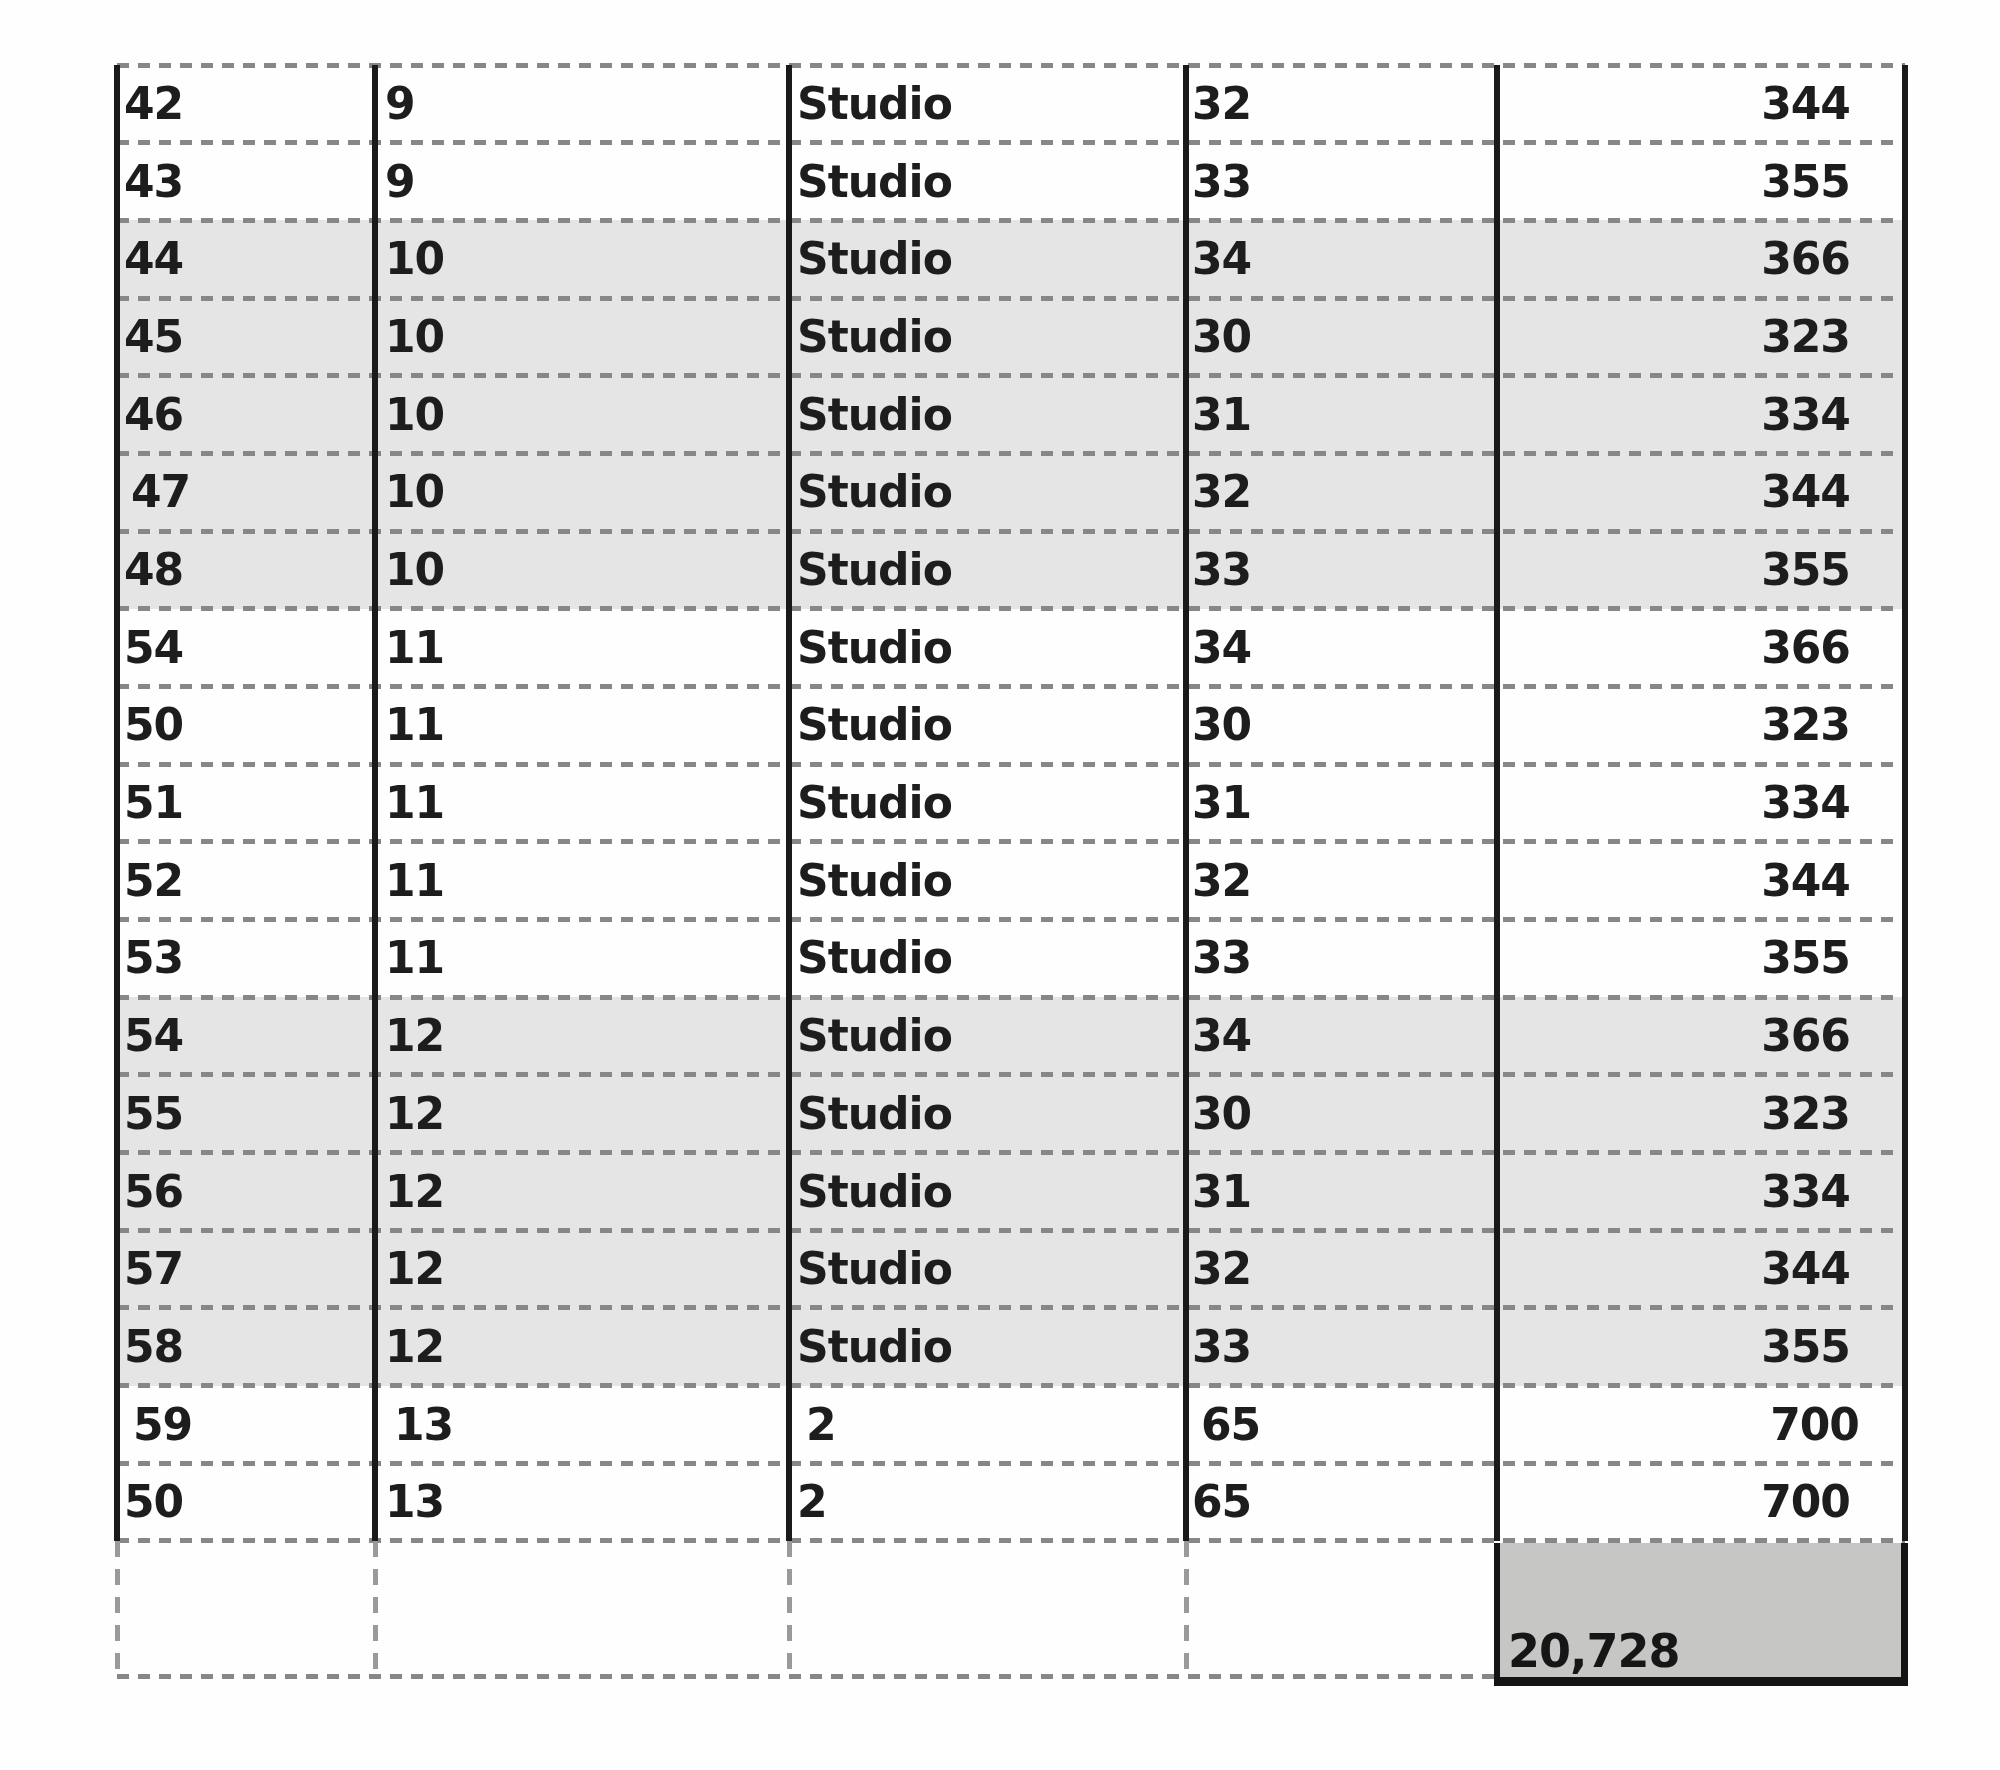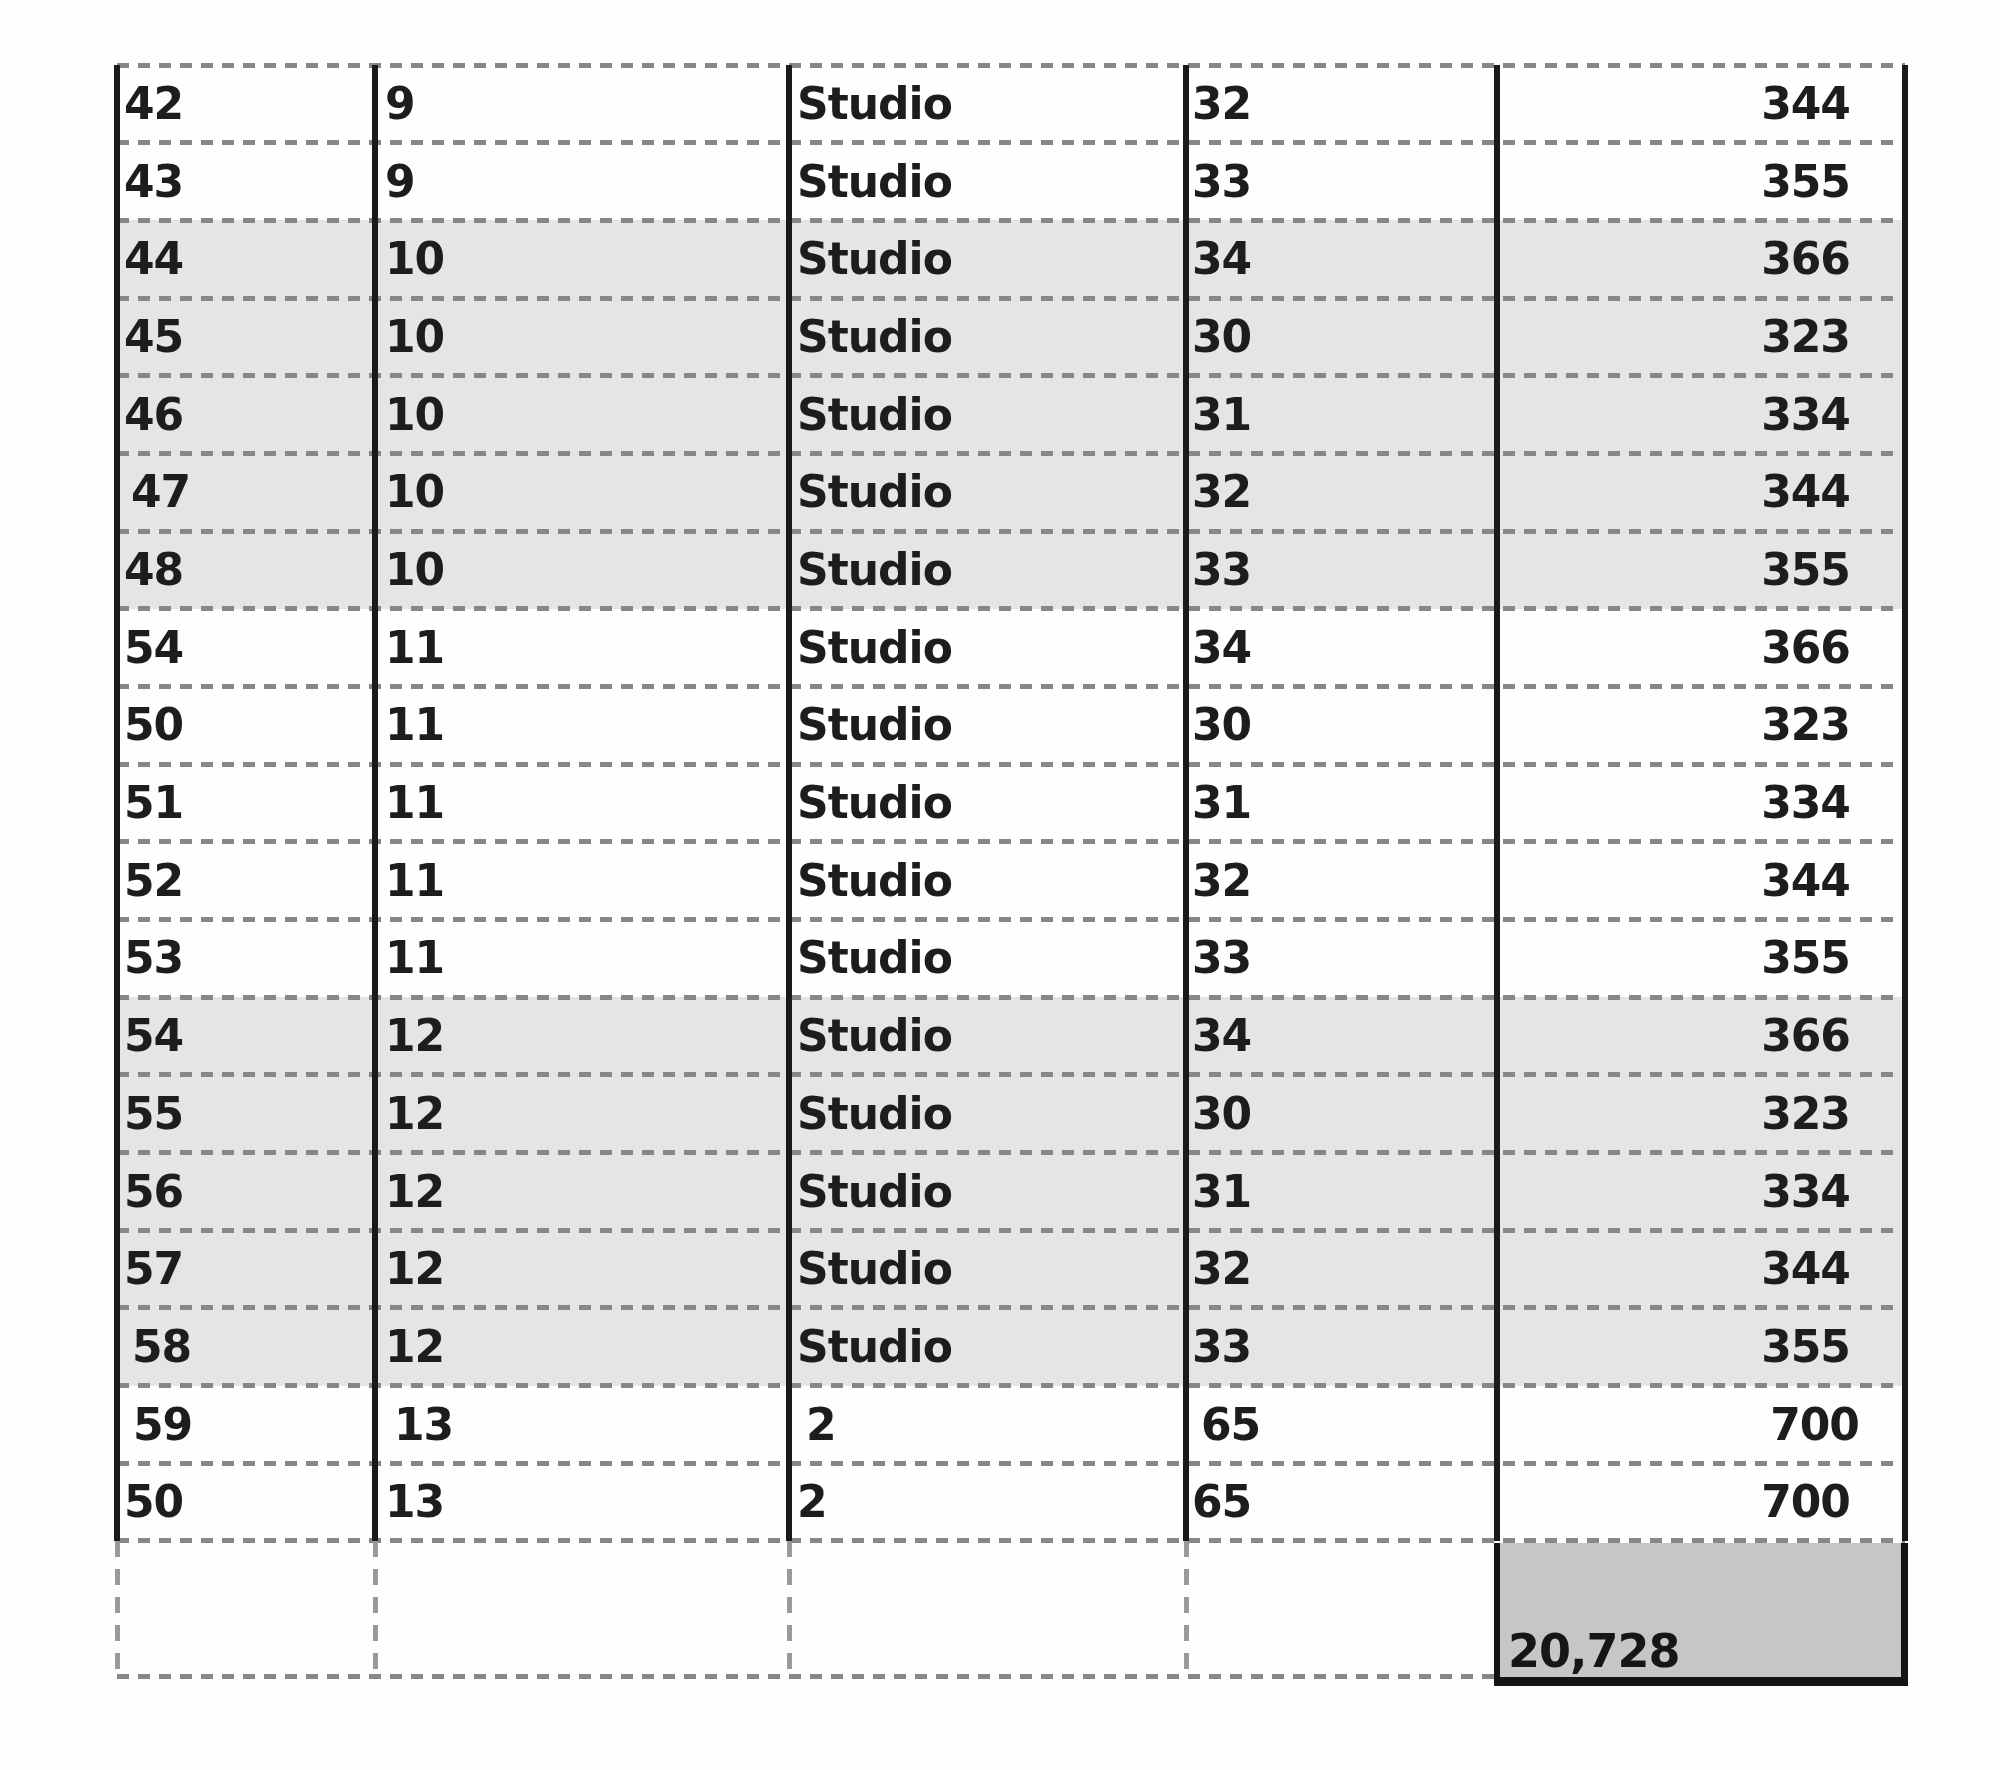--- a/index.html
+++ b/index.html
@@ -191,21 +191,21 @@
           <div class="cell c4" style="left: 1380px; width: 408px;">334</div>
         </div>
         <div class="row shaded" style="top: 1165.2px;">
           <div class="cell c0" style="left: 0px; width: 258px;">57</div>
           <div class="cell c1" style="left: 258px; width: 414px;">12</div>
           <div class="cell c2" style="left: 672px; width: 397px;">Studio</div>
           <div class="cell c3" style="left: 1069px; width: 311px;">32</div>
           <div class="cell c4" style="left: 1380px; width: 408px;">344</div>
         </div>
         <div class="row shaded" style="top: 1242.88px;">
-          <div class="cell c0" style="left: 8px; width: 258px;">58</div>
+          <div class="cell c0" style="left: 0px; width: 258px;">58</div>
           <div class="cell c1" style="left: 258px; width: 414px;">12</div>
           <div class="cell c2" style="left: 672px; width: 397px;">Studio</div>
           <div class="cell c3" style="left: 1069px; width: 311px;">33</div>
           <div class="cell c4" style="left: 1380px; width: 408px;">355</div>
         </div>
         <div class="row" style="top: 1320.56px; margin-left: 9px;">
           <div class="cell c0" style="left: 0px; width: 258px;">59</div>
           <div class="cell c1" style="left: 258px; width: 414px;">13</div>
           <div class="cell c2" style="left: 672px; width: 397px;">2</div>
           <div class="cell c3" style="left: 1069px; width: 311px;">65</div>

